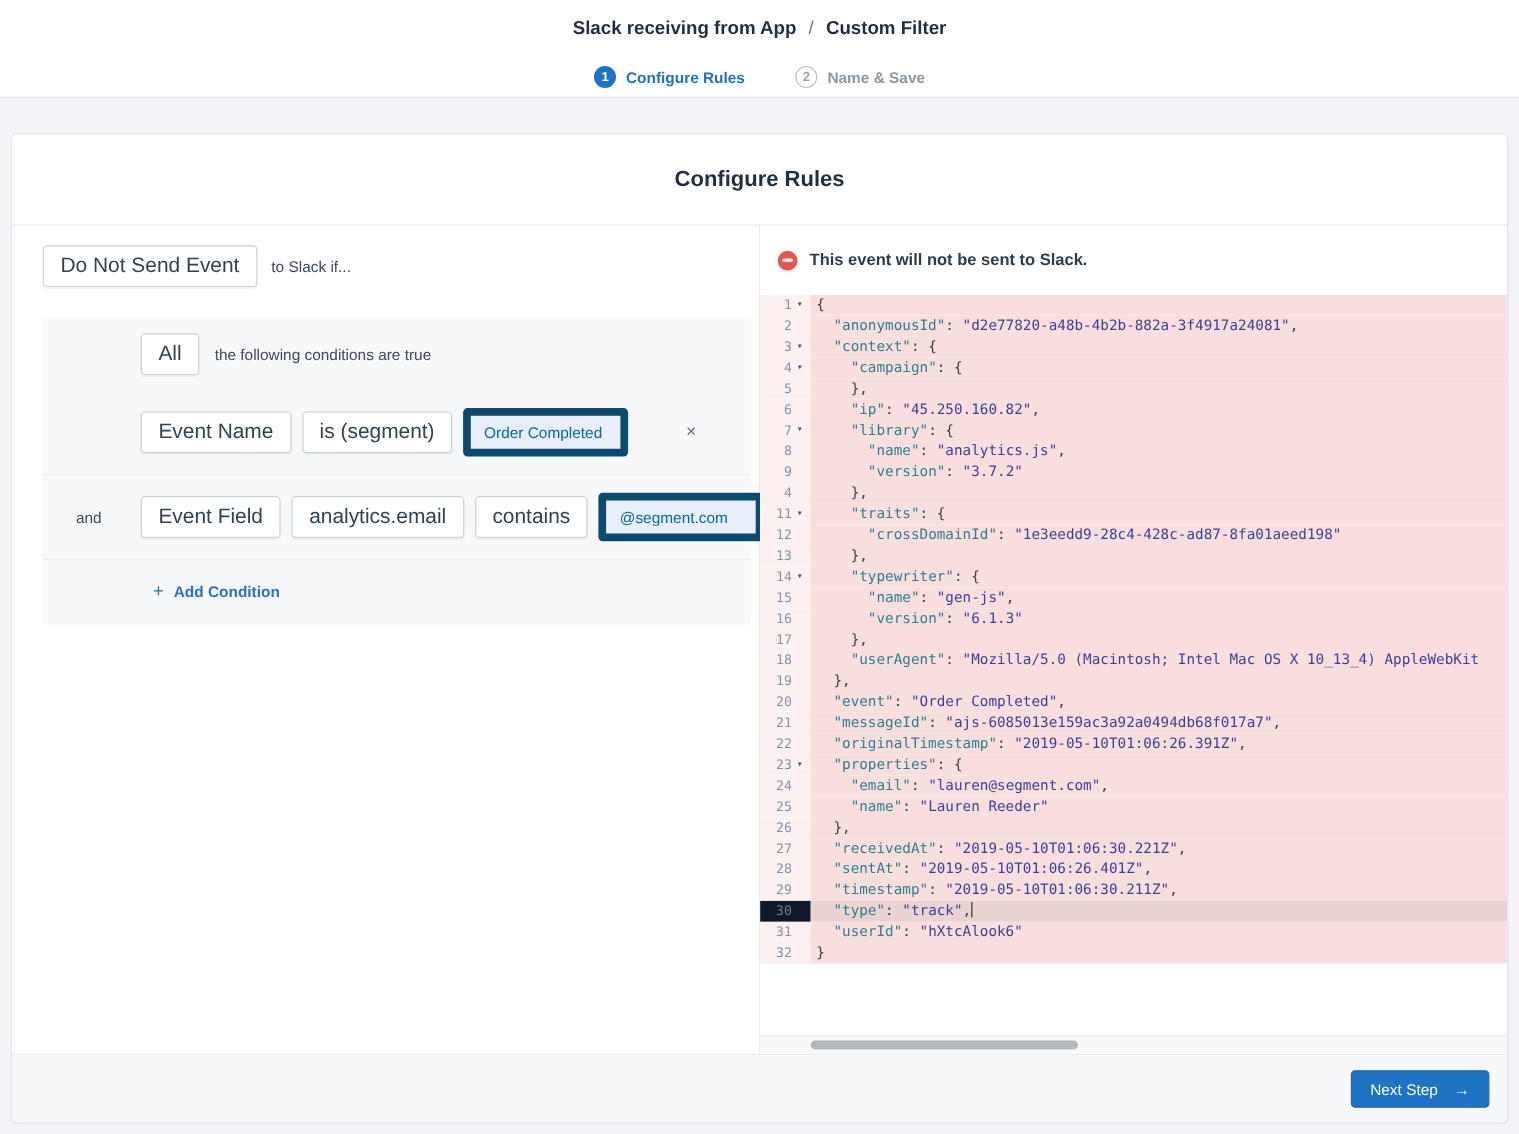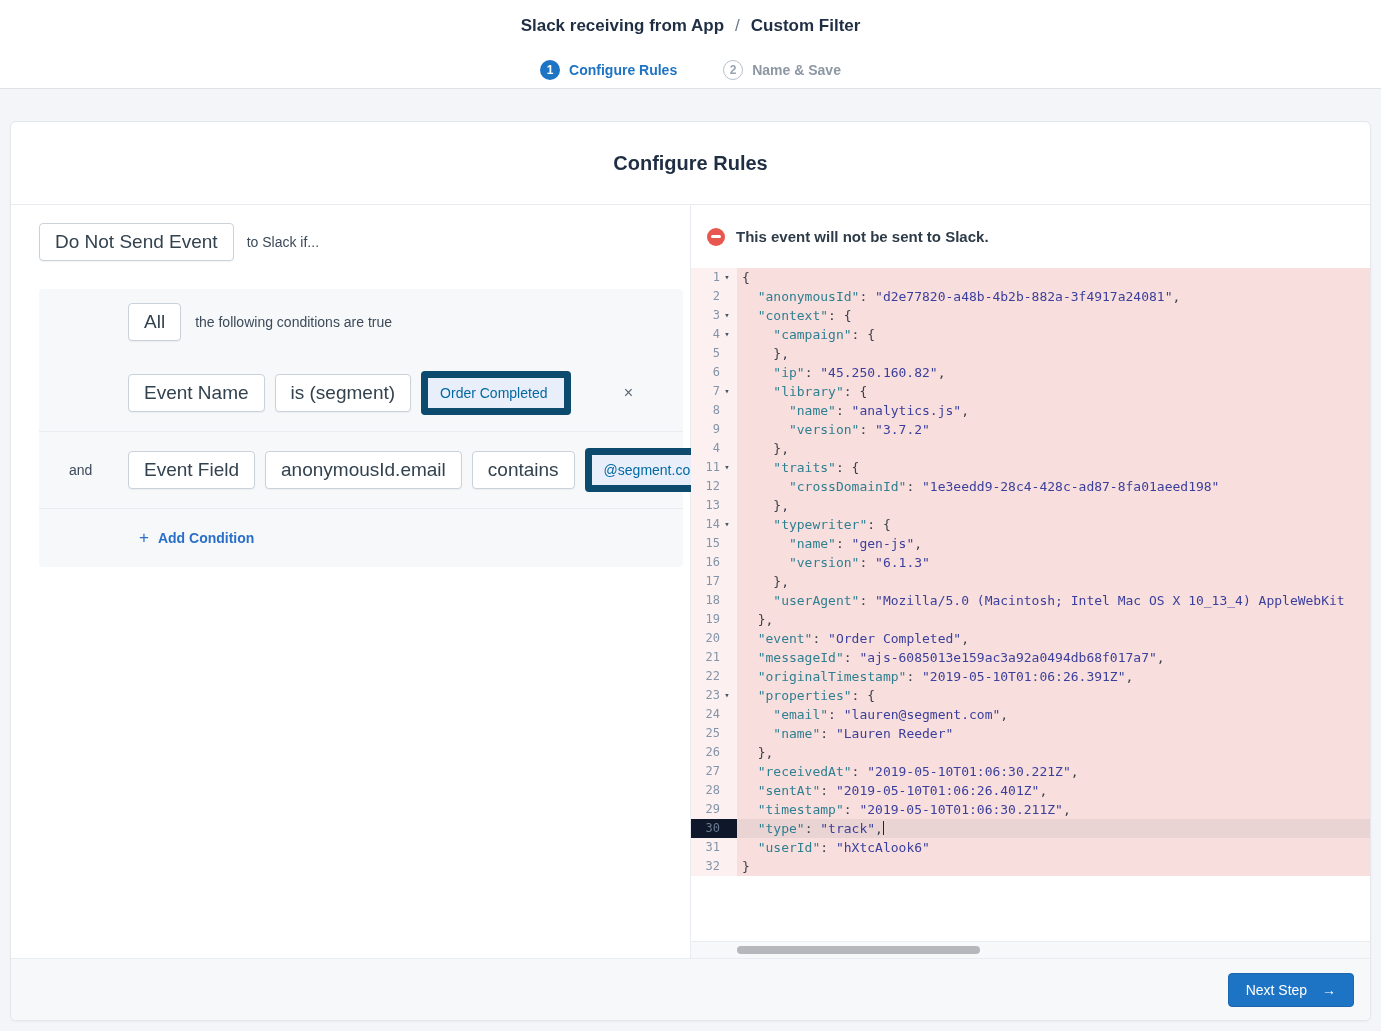--- a/index.html
+++ b/index.html
@@ -152,21 +152,21 @@
           <div id="conditions">
               <div class="group-row cond-row">
                 <button class="btn-chip">Event Name</button>
                 <button class="btn-chip">is (segment)</button>
                 <input class="value-input" readonly="" value="Order Completed" style="">
                 <button class="close-btn">×</button>
               </div>
               <div class="group-row cond-row">
                 <span class="connector">and</span>
                 <button class="btn-chip">Event Field</button>
-                <button class="btn-chip">anonymousId.email</button>
+                <button class="btn-chip">analytics.email</button>
                 <button class="btn-chip">contains</button>
                 <input class="value-input" readonly="" value="@segment.com" style="">
                 <button class="close-btn">×</button>
               </div>
             </div>
 
           <div class="group-row add-row">
             <a class="add-link">
               <span class="plus">+</span>
               <span>Add Condition</span>

